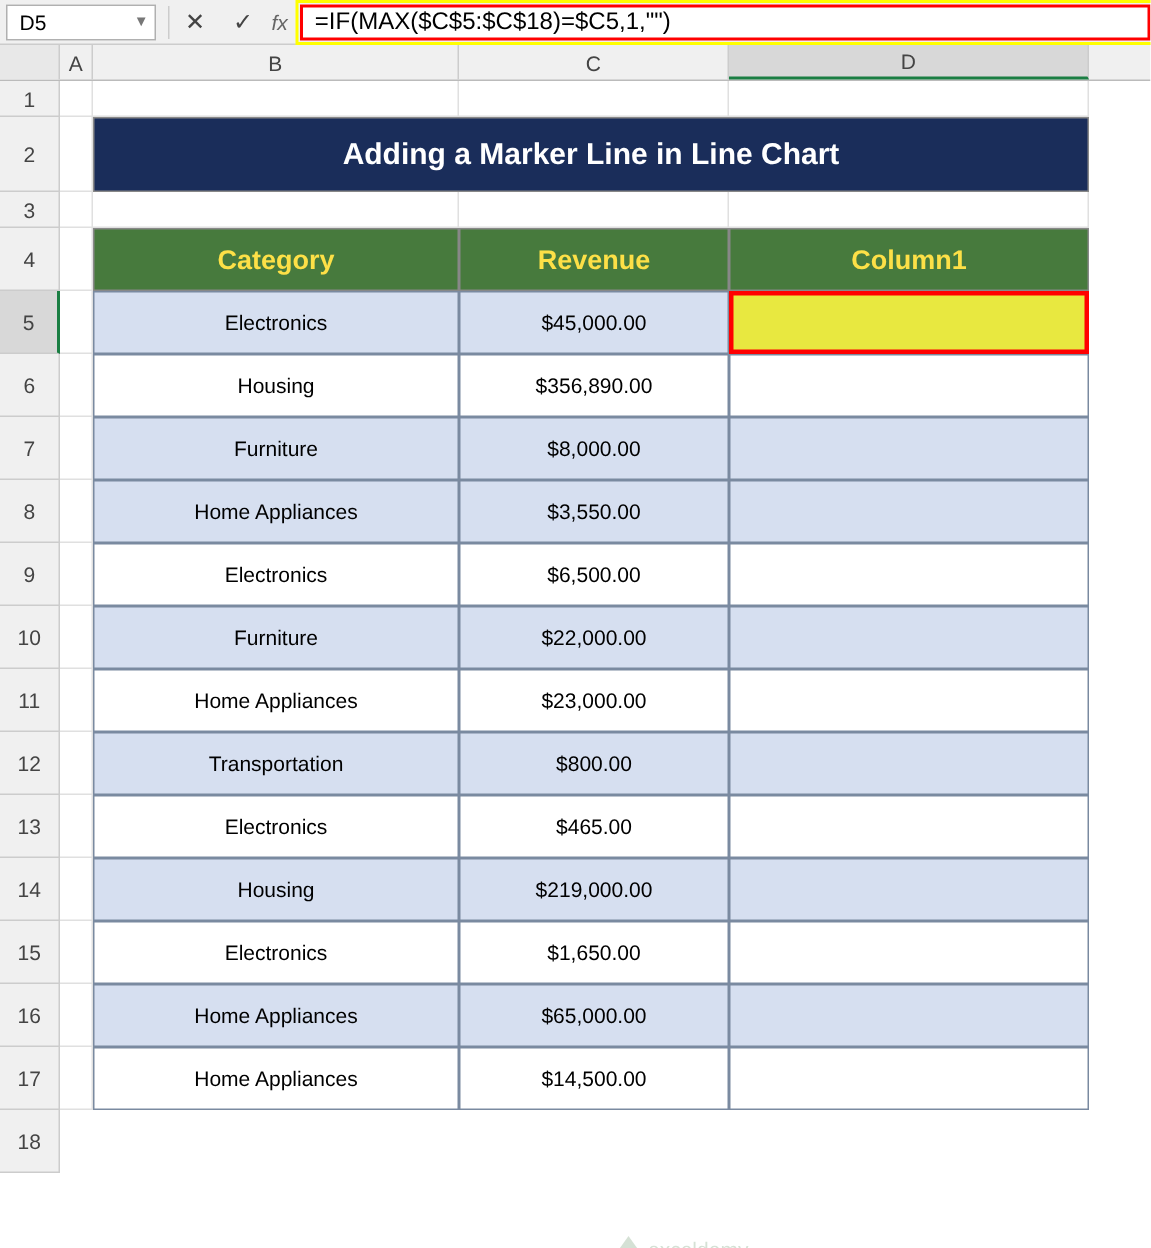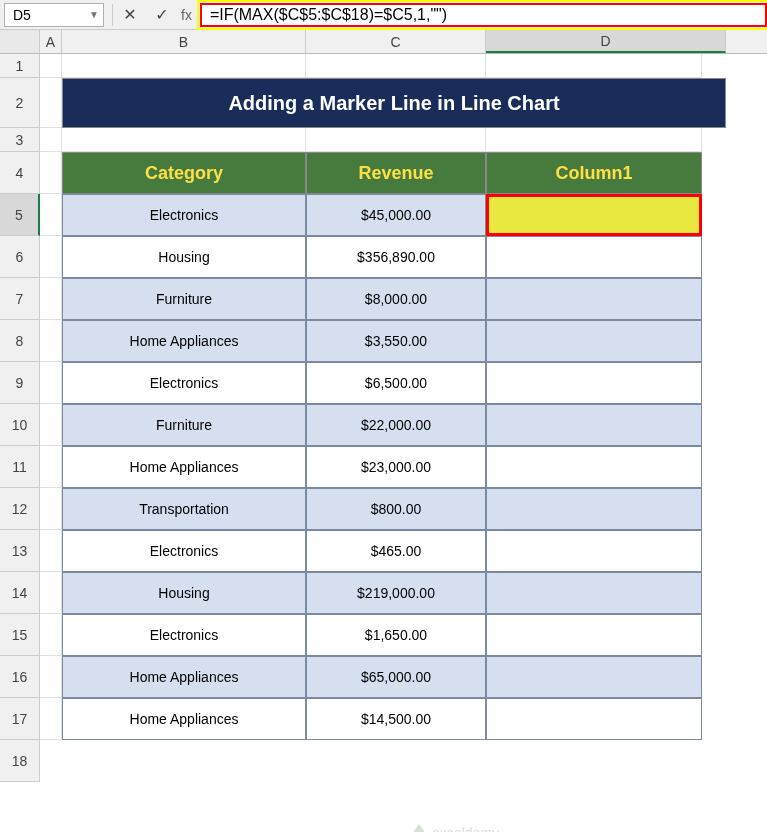--- a/index.html
+++ b/index.html
@@ -5,21 +5,21 @@
 * { box-sizing: border-box; margin: 0; padding: 0; font-family: 'Segoe UI', Tahoma, sans-serif; }
 body { background: #fff; width: 767px; height: 832px; overflow: hidden; position: relative; }
 
 
 .formula-bar { height: 30px; background: #f0f0f0; display: flex; align-items: center; border-bottom: 1px solid #ccc; }
 .name-box { width: 100px; height: 24px; border: 1px solid #b0b0b0; background: #fff; display: flex; align-items: center; padding: 0 8px; margin-left: 4px; font-size: 14px; position: relative; }
 .name-box .dropdown-chevron { position: absolute; right: 4px; color: #777; font-size: 10px; }
 .sep { width: 1px; height: 22px; background: #ccc; margin: 0 8px; }
 .fb-btns { display: flex; gap: 14px; align-items: center; color: #444; font-size: 16px; }
 .fb-btn { width: 18px; text-align: center; cursor: default; }
-.fx-label { font-size: 14px; color: #666; margin-left: 10px; margin-right: 8px; }
+.fx-label { font-style: italic; font-size: 14px; color: #666; margin-left: 10px; margin-right: 8px; }
 .formula-input { flex: 1; height: 24px; border: 2px solid red; outline: 2px solid yellow; outline-offset: 1px; background: #fff; font-size: 16px; padding: 0 8px; display: flex; align-items: center; }
 
 
 .col-headers { display: flex; height: 24px; background: #f0f0f0; border-bottom: 1px solid #bbb; }
 .corner { width: 40px; border-right: 1px solid #ccc; background: #e8e8e8; }
 .col-h { border-right: 1px solid #ccc; display: flex; align-items: center; justify-content: center; font-size: 14px; color: #444; }
 .col-A { width: 22px; }
 .col-B { width: 244px; }
 .col-C { width: 180px; }
 .col-D { width: 240px; border-bottom: 2px solid #1a7e43; background: #d8d8d8; }
@@ -30,21 +30,21 @@
 .row-h { height: 39px; border-bottom: 1px solid #ccc; border-right: 1px solid #ccc; background: #f0f0f0; display: flex; align-items: center; justify-content: center; font-size: 14px; color: #444; }
 .row-h.sel { background: #d8d8d8; border-right: 2px solid #1a7e43; }
 .row-h.first { height: 24px; }
 
 .cells { flex: 1; position: relative; }
 .row { display: flex; height: 39px; }
 .row.first { height: 24px; }
 .cell-A { width: 22px; border-right: 1px solid #e0e0e0; border-bottom: 1px solid #e0e0e0; }
 .cell-B { width: 244px; }
 .cell-C { width: 180px; }
-.cell-D { width: 216px; }
+.cell-D { width: 240px; }
 .cell { border-right: 1px solid #e0e0e0; border-bottom: 1px solid #e0e0e0; display: flex; align-items: center; justify-content: center; font-size: 17px; padding: 0 6px; }
 
 
 .title-cell { background: #1a2d5a; color: #fff; font-weight: bold; font-size: 20px; border: 1px solid #888; }
 
 
 .hdr { background: #477a3d; color: #fde047; font-weight: bold; font-size: 18px; border: 1px solid #888; }
 
 
 .data { border: 1px solid #7a8aa0; background: #fff; font-size: 14px; }

